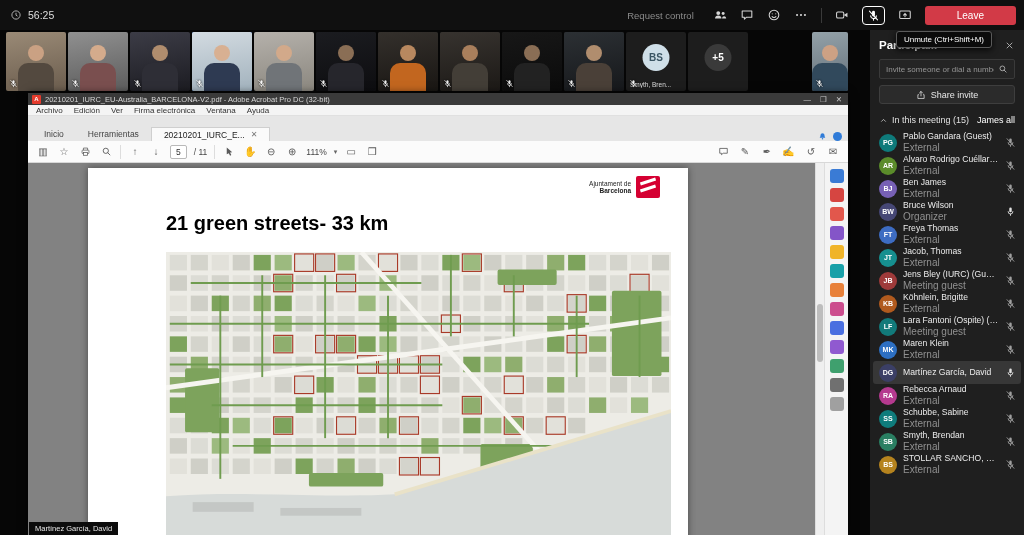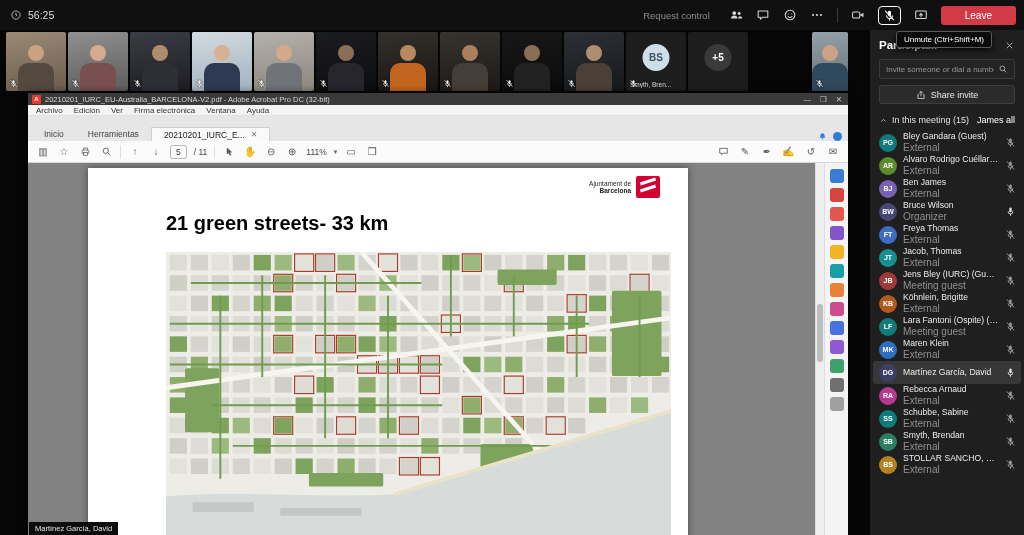--- a/index.html
+++ b/index.html
@@ -10,21 +10,21 @@
   .topbar{position:absolute;top:0;left:0;width:1024px;height:30px;background:#101010;display:flex;align-items:center;z-index:30}
   .tb-left{display:flex;align-items:center;gap:6px;padding-left:10px;color:#ddd;font-size:10.5px}
   .tb-left svg{width:12px;height:12px;color:#bbb}
   .tb-right{margin-left:auto;display:flex;align-items:center;gap:13px;padding-right:8px}
   .req-ctl{color:#8c8c8c;font-size:9.5px;margin-right:6px}
   .icon-btn{color:#d6d6d6;cursor:pointer}
   .icon-btn svg{width:14px;height:14px}
   .tb-divider{width:1px;height:15px;background:#3a3a3a}
   .mic-box{border:1.5px solid #fff;border-radius:4px;padding:2px 4px;color:#fff}
   .mic-box svg{width:13px;height:13px}
-  .leave-btn{background:#d23a47;color:#fff;font-size:10px;height:19px;display:flex;align-items:center;padding:0 24px;border-radius:3px;cursor:pointer}
+  .leave-btn{background:#d23a47;color:#fff;font-size:10px;height:19px;display:flex;align-items:center;padding:0 32px;border-radius:3px;cursor:pointer}
 
   
   .video-strip{position:absolute;top:30px;left:0;width:870px;height:63px;display:flex;gap:2px;padding:2px 0 2px 6px;overflow:hidden}
   .tile{position:relative;width:60px;height:59px;background:#1d1d1d;border-radius:2px;overflow:hidden;flex:none}
   .tile.active{outline:2px solid #4f8ff7;outline-offset:-2px}
   .tile.gapb{margin-left:62px}
   .tile.narrow{width:36px}
   .vbg{position:absolute;inset:0}
   .phead{position:absolute;top:13px;left:50%;transform:translateX(-50%);width:16px;height:16px;border-radius:50%}
   .ptorso{position:absolute;top:31px;left:50%;transform:translateX(-50%);width:36px;height:28px;border-radius:10px 10px 0 0}
@@ -776,21 +776,21 @@
     <svg viewBox="0 0 16 16" fill="none" stroke="currentColor" stroke-width="1.4">
         <path d="M4 10l4-4 4 4"></path>
       </svg>
     <span class="tp-section-title">In this meeting (15)</span>
     <span class="tp-muteall">James all</span>
   </div>
   <div class="p-list">
       <div class="p-row">
         <span class="p-avatar" style="background:#0e7a7a">PG</span>
     <span class="p-text">
-      <span class="p-name">Bley Gandara (Guest)</span>
+      <span class="p-name">Pablo Gandara (Guest)</span>
       <span class="p-role">External</span>
     </span>
     <span class="p-mic muted">
           <svg viewBox="0 0 16 16" fill="none" stroke="currentColor" stroke-width="1.3" stroke-linecap="round">
             <rect x="6.2" y="2.2" width="3.6" height="7" rx="1.8" fill="currentColor" stroke="none"></rect>
             <path d="M4.5 8.2a3.5 3.5 0 0 0 7 0"></path>
             <path d="M8 11.7v2"></path>
             <path d="M3 2.5 13 13.5"></path>
           </svg>
         </span>

